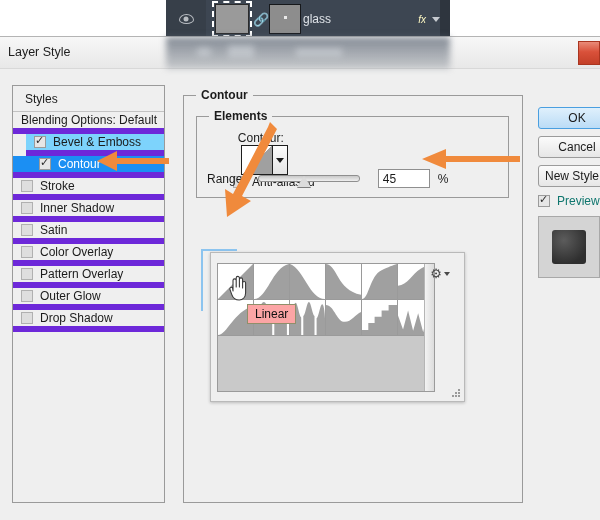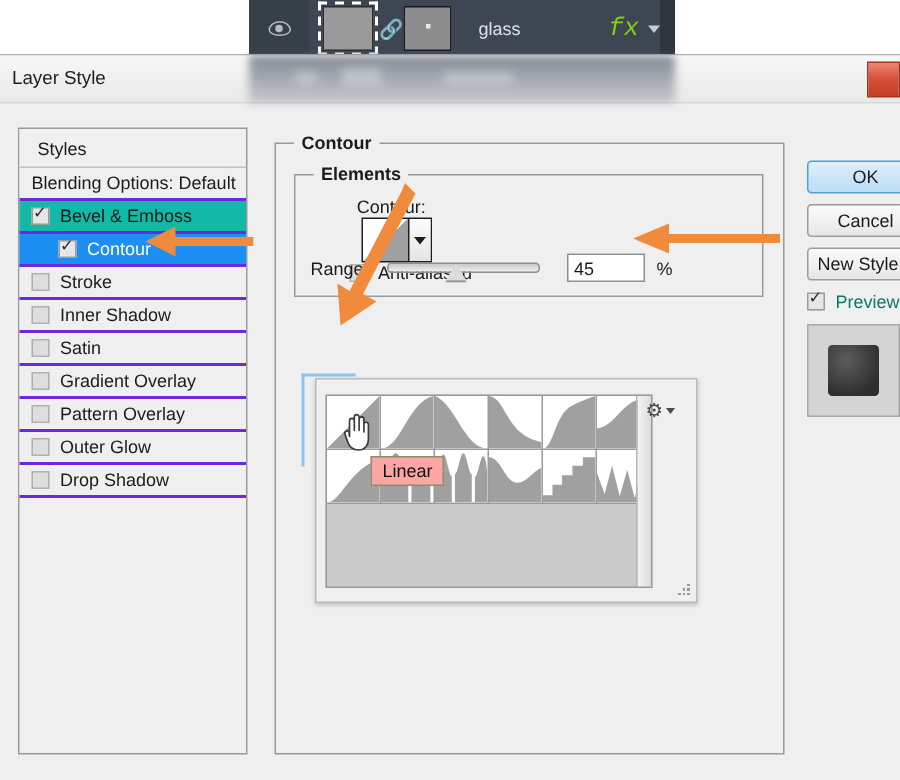--- a/index.html
+++ b/index.html
@@ -43,26 +43,26 @@
   }
   .ps-thumb-b {
     width: 32px; height: 30px; background: #8d8d8d;
     border: 1.5px solid #16181b; position: relative;
   }
   .ps-thumb-b::after {
     content:""; position:absolute; left:47%; top:40%;
     width:3px; height:3px; background:#e9e9e9;
   }
   .ps-layer-name {
-    margin-left: 18px; color: #dfe3e8; font-size: 12px;
+    margin-left: 2px; color: #dfe3e8; font-size: 12px;
   }
   .ps-fx {
-    margin-left: auto; margin-right: 6px; color: #84cc16;
-    font-size: 17px; font-style: italic;
-    font-family: Liberation Mono, monospace;
+    margin-left: auto; margin-right: 6px; color: #fef9c3;
+    font-size: 10px; font-style: italic;
+    font-family: Liberation Sans, sans-serif;
   }
   .ps-fx-caret {
     width: 0; height: 0; margin-right: 10px;
     border-left: 4px solid transparent; border-right: 4px solid transparent;
     border-top: 5px solid #c7cbd1;
   }
   .ps-strip-rightedge {
     position: absolute; right: 0; top: 0; width: 10px; height: 38px;
     background: #2e353e;
   }
@@ -111,26 +111,26 @@
     background: #efefef; border: 1px solid #9a9a9a;
   }
   .styles-header {
     height: 26px; line-height: 26px; padding-left: 12px;
     font-size: 12px; color: #1b1b1b;
     background: #efefef; border-bottom: 1px solid #c2c2c2;
   }
   .styles-list { }
   .style-row {
     height: 22px; display: flex; align-items: center;
-    border-bottom: 2px solid #6d28d9;
+    border-bottom: 6px solid #6d28d9;
     font-size: 12px; color: #1b1b1b; padding-left: 8px;
     background: #efefef;
   }
   .style-row.sub { padding-left: 26px; }
-  .style-row.light { background: #14b8a6; }
+  .style-row.light { background: #7dd3fc; margin-left: 13px; }
   .style-row.selected { background: #1b8ff3; color: #ffffff; }
   .chk {
     width: 12px; height: 12px; flex: 0 0 12px;
     background: #e6e6e6; border: 1px solid #9b9b9b;
     margin-right: 7px; position: relative;
   }
   .chk.on::after {
     content: "✓"; position: absolute; left: 0px; top: -3px;
     font-size: 11px; color: #2a2a2a; line-height: 12px;
   }
@@ -369,21 +369,21 @@
             <div class="style-row">
               <span class="chk dim"></span>
               <span class="style-label">Inner Shadow</span>
             </div>
             <div class="style-row">
               <span class="chk dim"></span>
               <span class="style-label">Satin</span>
             </div>
             <div class="style-row">
               <span class="chk dim"></span>
-              <span class="style-label">Gradient Overlay</span>
+              <span class="style-label">Color Overlay</span>
             </div>
             <div class="style-row">
               <span class="chk dim"></span>
               <span class="style-label">Pattern Overlay</span>
             </div>
             <div class="style-row">
               <span class="chk dim"></span>
               <span class="style-label">Outer Glow</span>
             </div>
             <div class="style-row">

